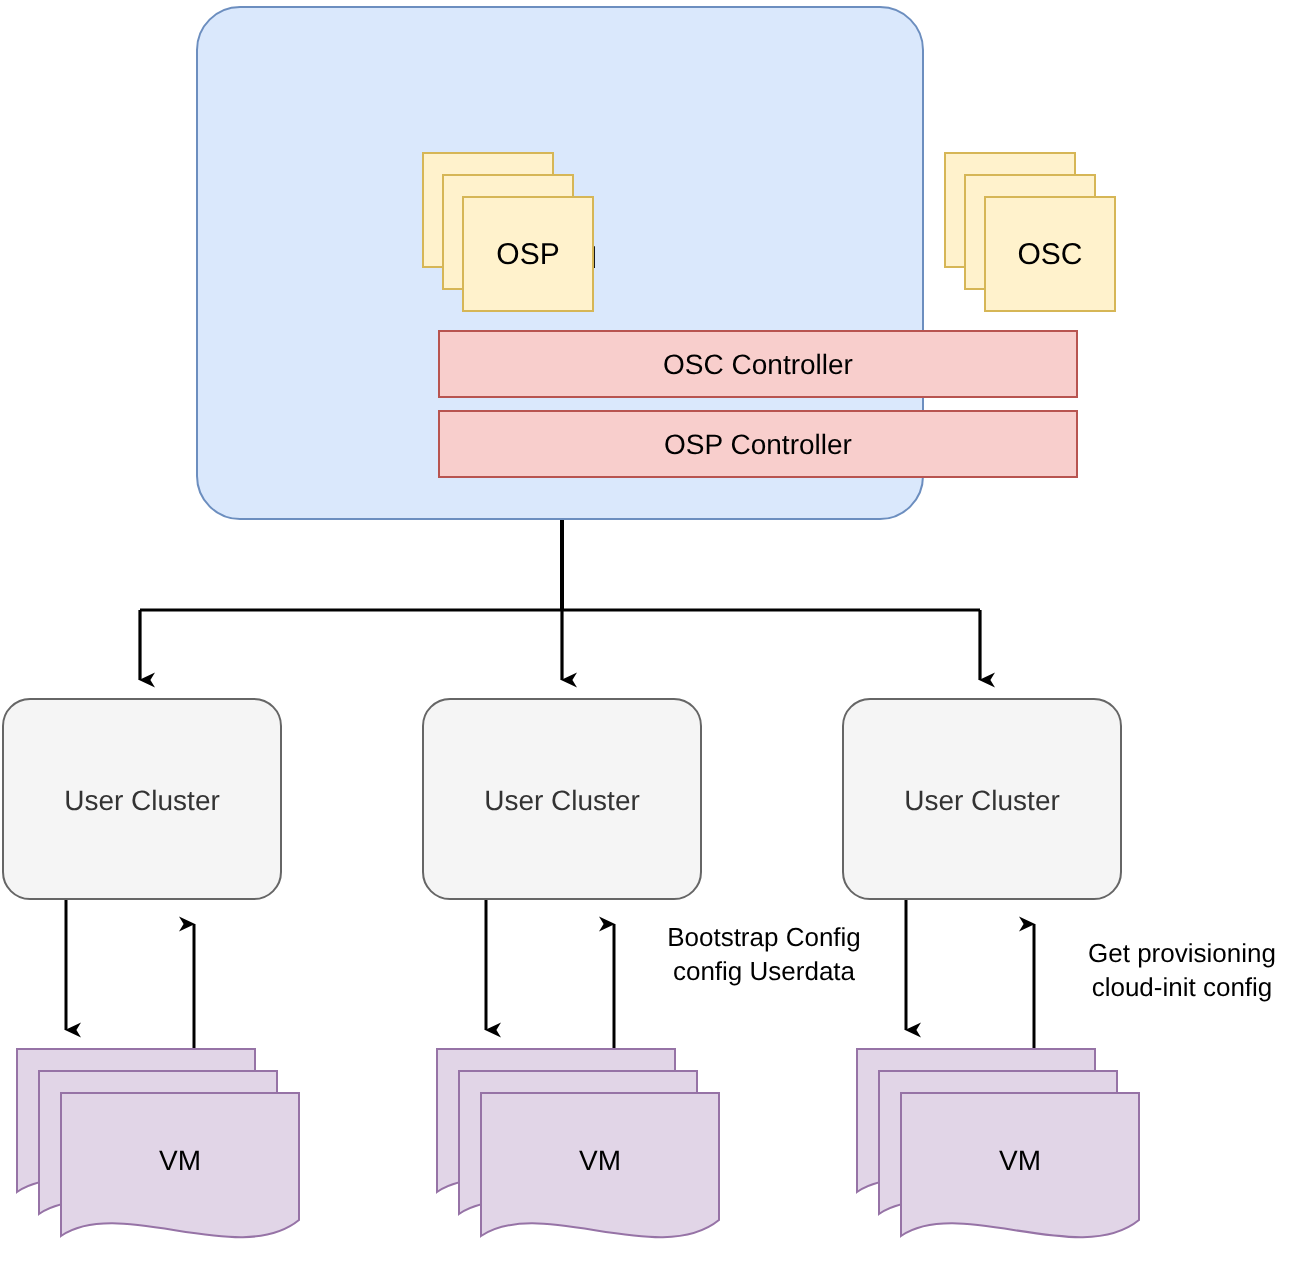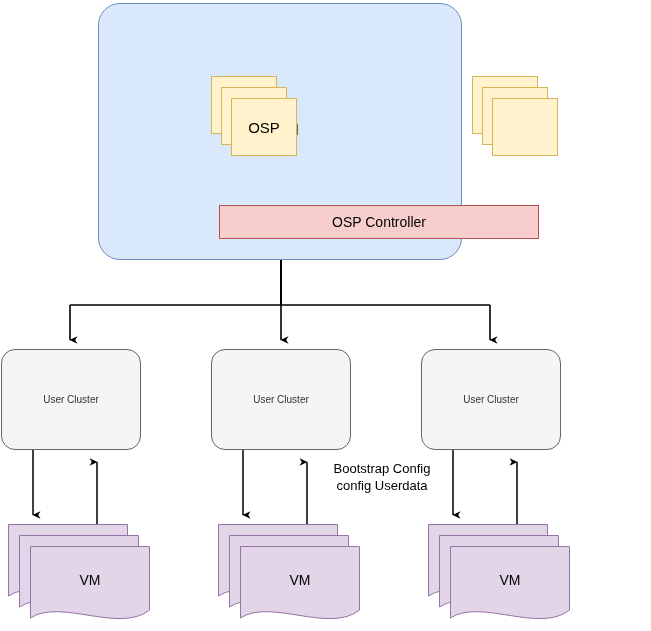--- a/index.html
+++ b/index.html
@@ -106,21 +106,21 @@
     top: 349px;
     width: 140px;
     height: 101px;
     background: #f5f5f5;
     border: 1px solid #666666;
     border-radius: 14px;
     box-sizing: border-box;
     display: flex;
     align-items: center;
     justify-content: center;
-    font-size: 10px;
+    font-size: 14px;
     color: #333333;
   }
   .cluster.k0 { left: 1px;   }
   .cluster.k1 { left: 211px; }
   .cluster.k2 { left: 421px; }
 
   
   .vm-stack {
     position: absolute;
     top: 524px;
@@ -227,22 +227,24 @@
       <div class="card c1"></div>
       <div class="card c2"></div>
       <div class="card c3"></div>
       <div class="card-label">OSP</div>
     </div>
 
     <div class="card-stack osc">
       <div class="card c1"></div>
       <div class="card c2"></div>
       <div class="card c3"></div>
-    </div>
-
+      <div class="card-label">OSC</div>
+    </div>
+
+    <div class="controller osc-ctrl">OSC Controller</div>
     <div class="controller osp-ctrl">OSP Controller</div>
   </div>
 
   <div class="cluster k0">User Cluster</div>
   <div class="cluster k1">User Cluster</div>
   <div class="cluster k2">User Cluster</div>
 
   <div class="vm-stack v0">
     <div class="vm-doc d1">
       <svg viewBox="0 0 120 80" width="120" height="80" xmlns="http://www.w3.org/2000/svg">
@@ -295,14 +297,16 @@
     <div class="vm-doc d3">
       <svg viewBox="0 0 120 80" width="120" height="80" xmlns="http://www.w3.org/2000/svg">
         <path d="M0.5,0.5 L119.5,0.5 L119.5,64 C90,88 30,52 0.5,72 Z" fill="#e1d5e7" stroke="#9673a6" stroke-width="1"></path>
       </svg>
     </div>
     <div class="vm-label">VM</div>
   </div>
 
   <div class="edge-caption cap0">Bootstrap Config
 config Userdata</div>
+  <div class="edge-caption cap1">Get provisioning
+cloud-init config</div>
 
 </div>
 
 </body></html>

